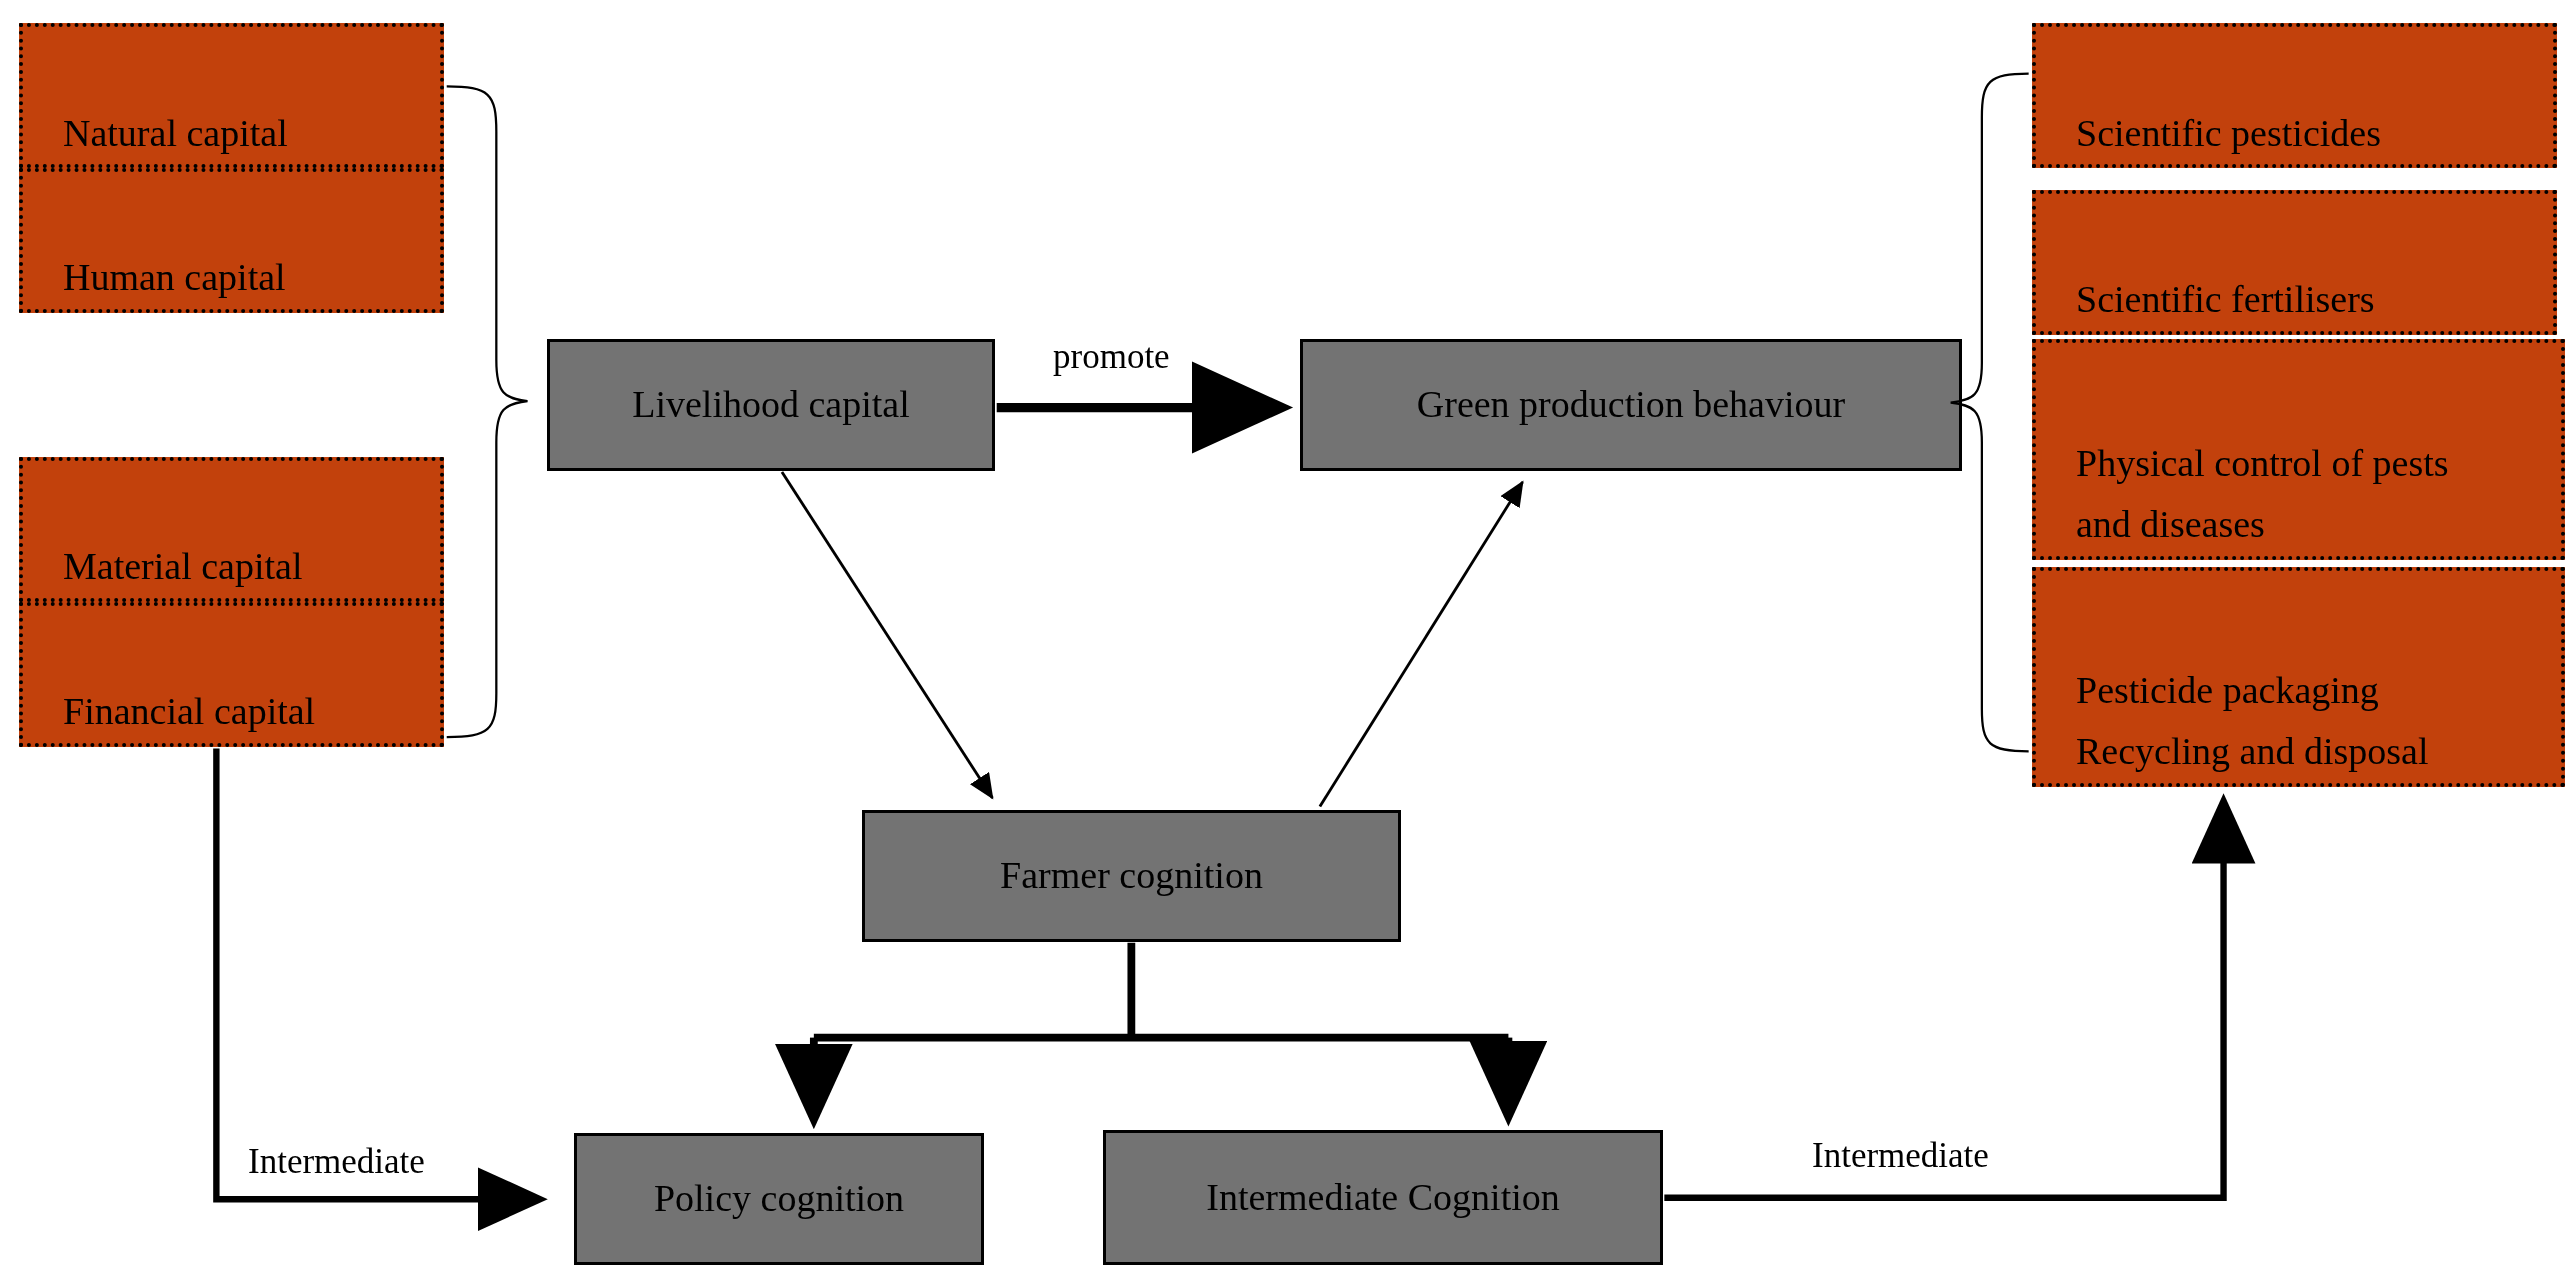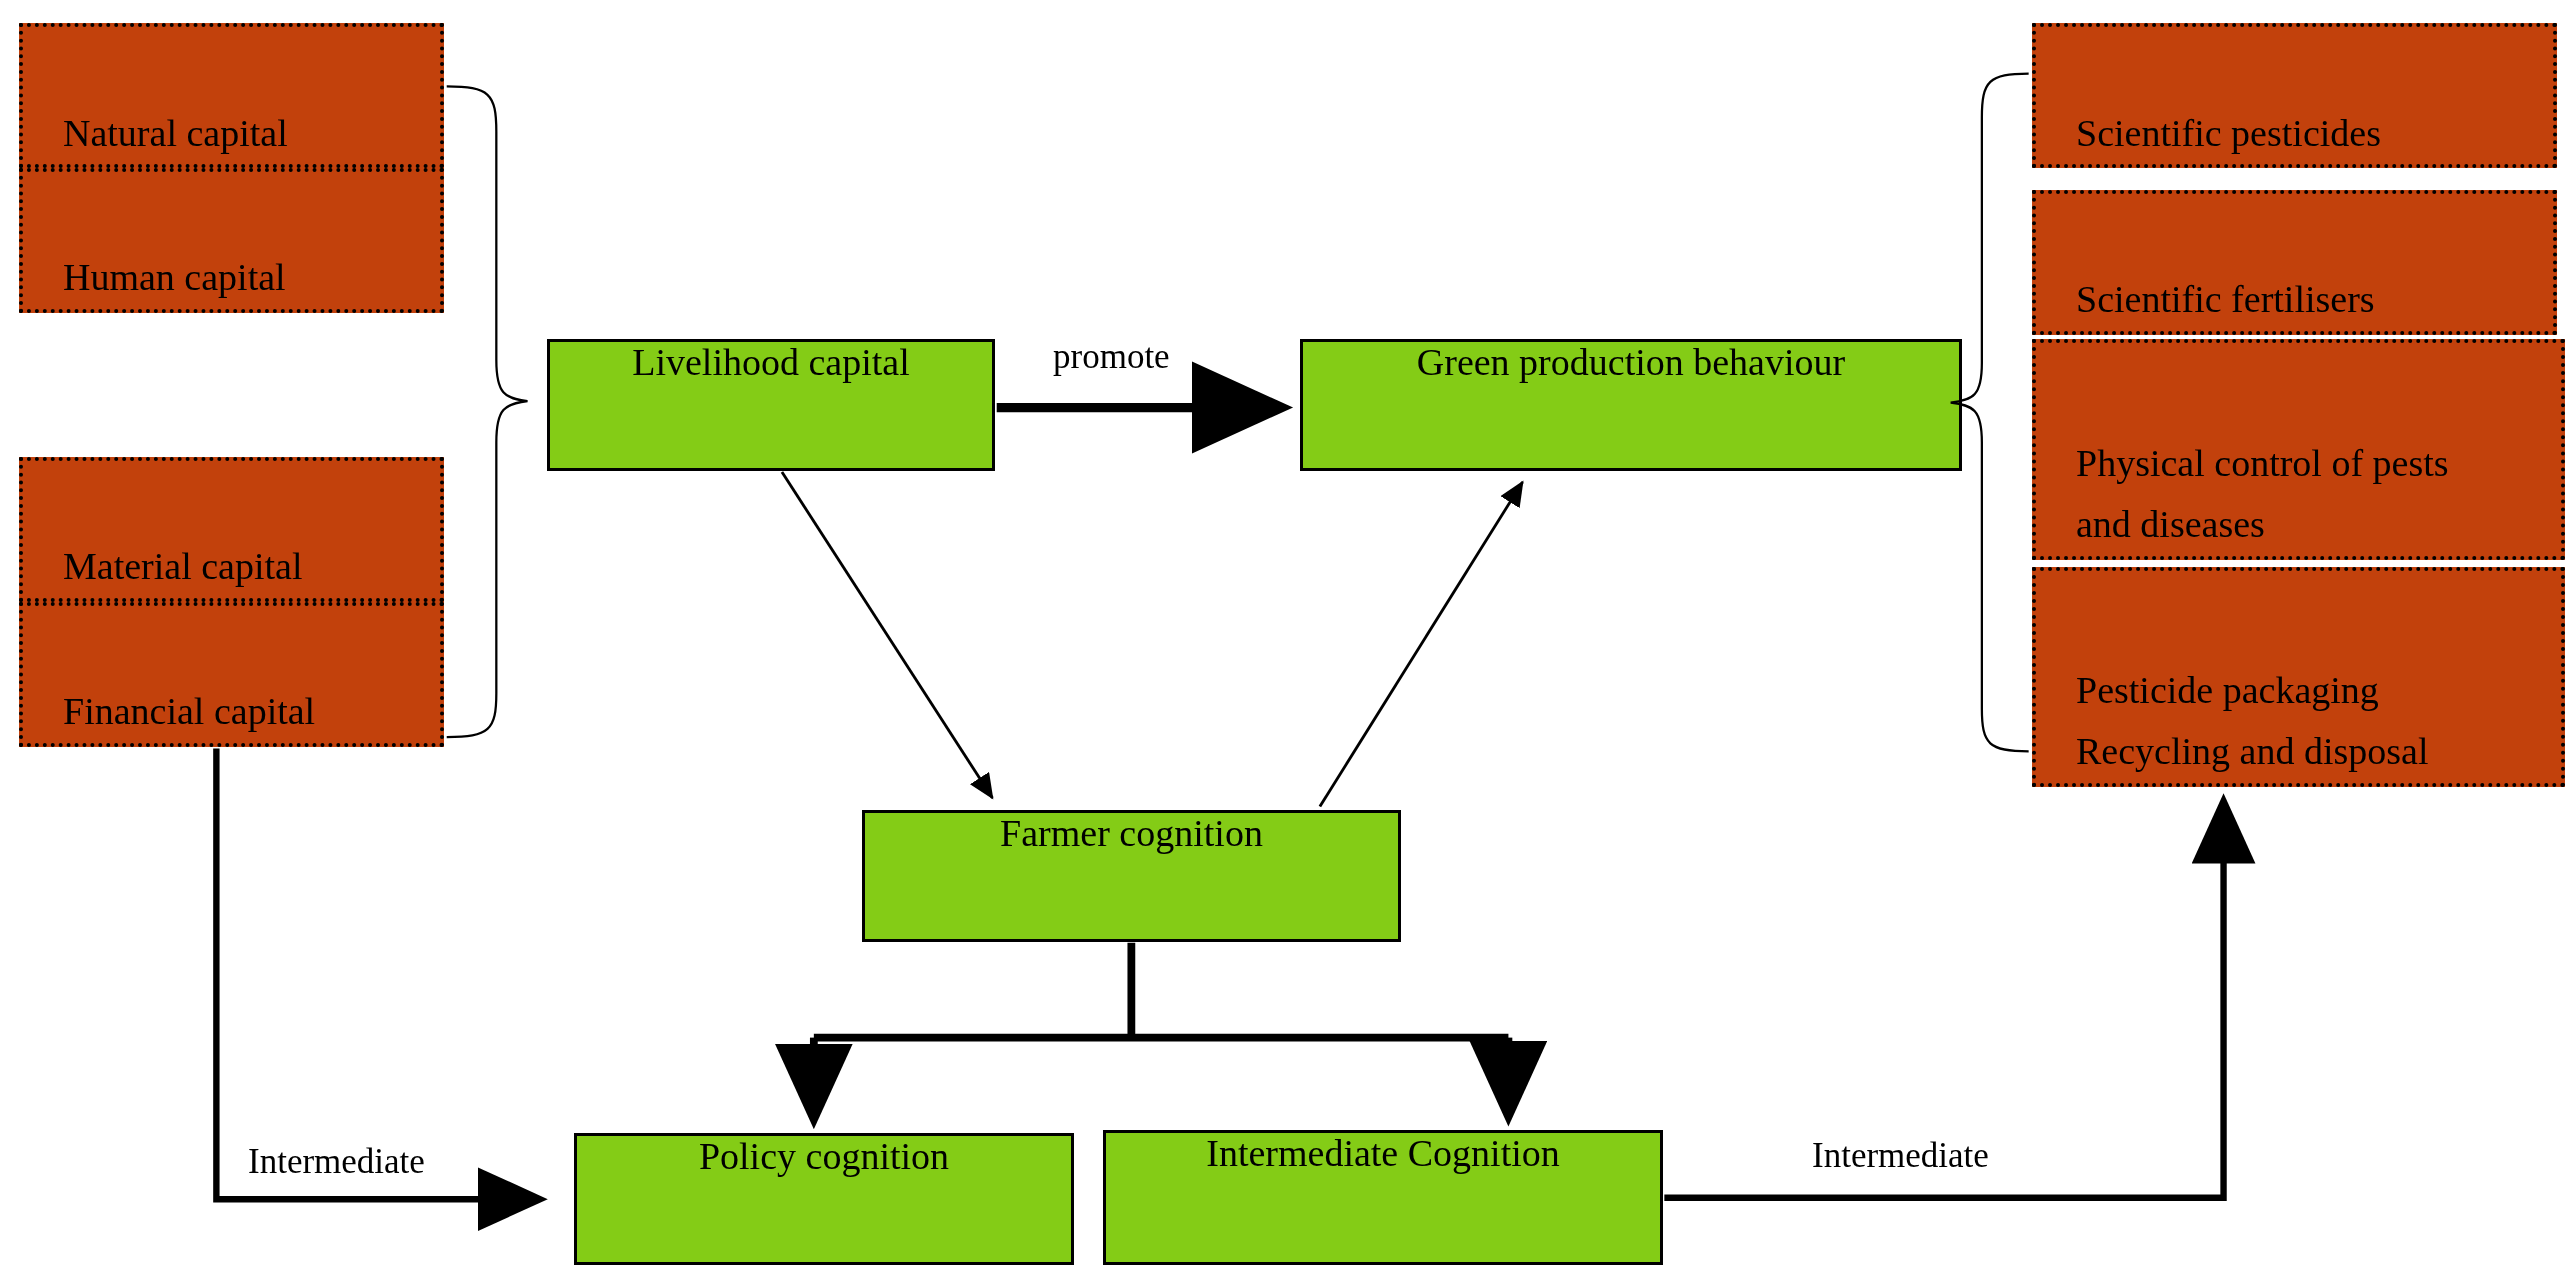--- a/index.html
+++ b/index.html
@@ -8,22 +8,22 @@
 
   #canvas{position:absolute;left:0;top:0;width:2576px;height:1280px;}
 
   
   .dbox{position:absolute;border:4.3px dotted #000;background:#c2410c;
         box-sizing:border-box;display:flex;flex-direction:column;
         justify-content:flex-end;padding-left:40px;}
   .dbox .ln{font-size:38px;line-height:1.62;white-space:nowrap;}
 
   
-  .sbox{position:absolute;border:3.5px solid #000;background:#84cc16;
-        box-sizing:border-box;display:flex;
+  .sbox{position:absolute;border:3.5px solid #000;background:#737373;
+        box-sizing:border-box;display:flex;align-items:center;
         justify-content:center;}
   .sbox .lbl{font-size:38px;line-height:1.1;white-space:nowrap;}
 
   .flabel{position:absolute;font-size:35px;white-space:nowrap;line-height:1;}
 
   svg.lines{position:absolute;left:0;top:0;width:2576px;height:1280px;
             pointer-events:none;overflow:visible;}
 </style>
 </head>
 <body>
@@ -70,21 +70,21 @@
   </div>
 
   <div class="sbox" style="left:1300px;top:339px;width:662px;height:132px;">
     <div class="lbl">Green production behaviour</div>
   </div>
 
   <div class="sbox" style="left:862px;top:810px;width:539px;height:132px;">
     <div class="lbl">Farmer cognition</div>
   </div>
 
-  <div class="sbox" style="left:574px;top:1133px;width:500px;height:132px;">
+  <div class="sbox" style="left:574px;top:1133px;width:410px;height:132px;">
     <div class="lbl">Policy cognition</div>
   </div>
 
   <div class="sbox" style="left:1103px;top:1130px;width:560px;height:135px;">
     <div class="lbl">Intermediate Cognition</div>
   </div>
 
   <div class="flabel" style="left:1053px;top:339px;">promote</div>
 
   <div class="flabel" style="left:248px;top:1144px;">Intermediate</div>

